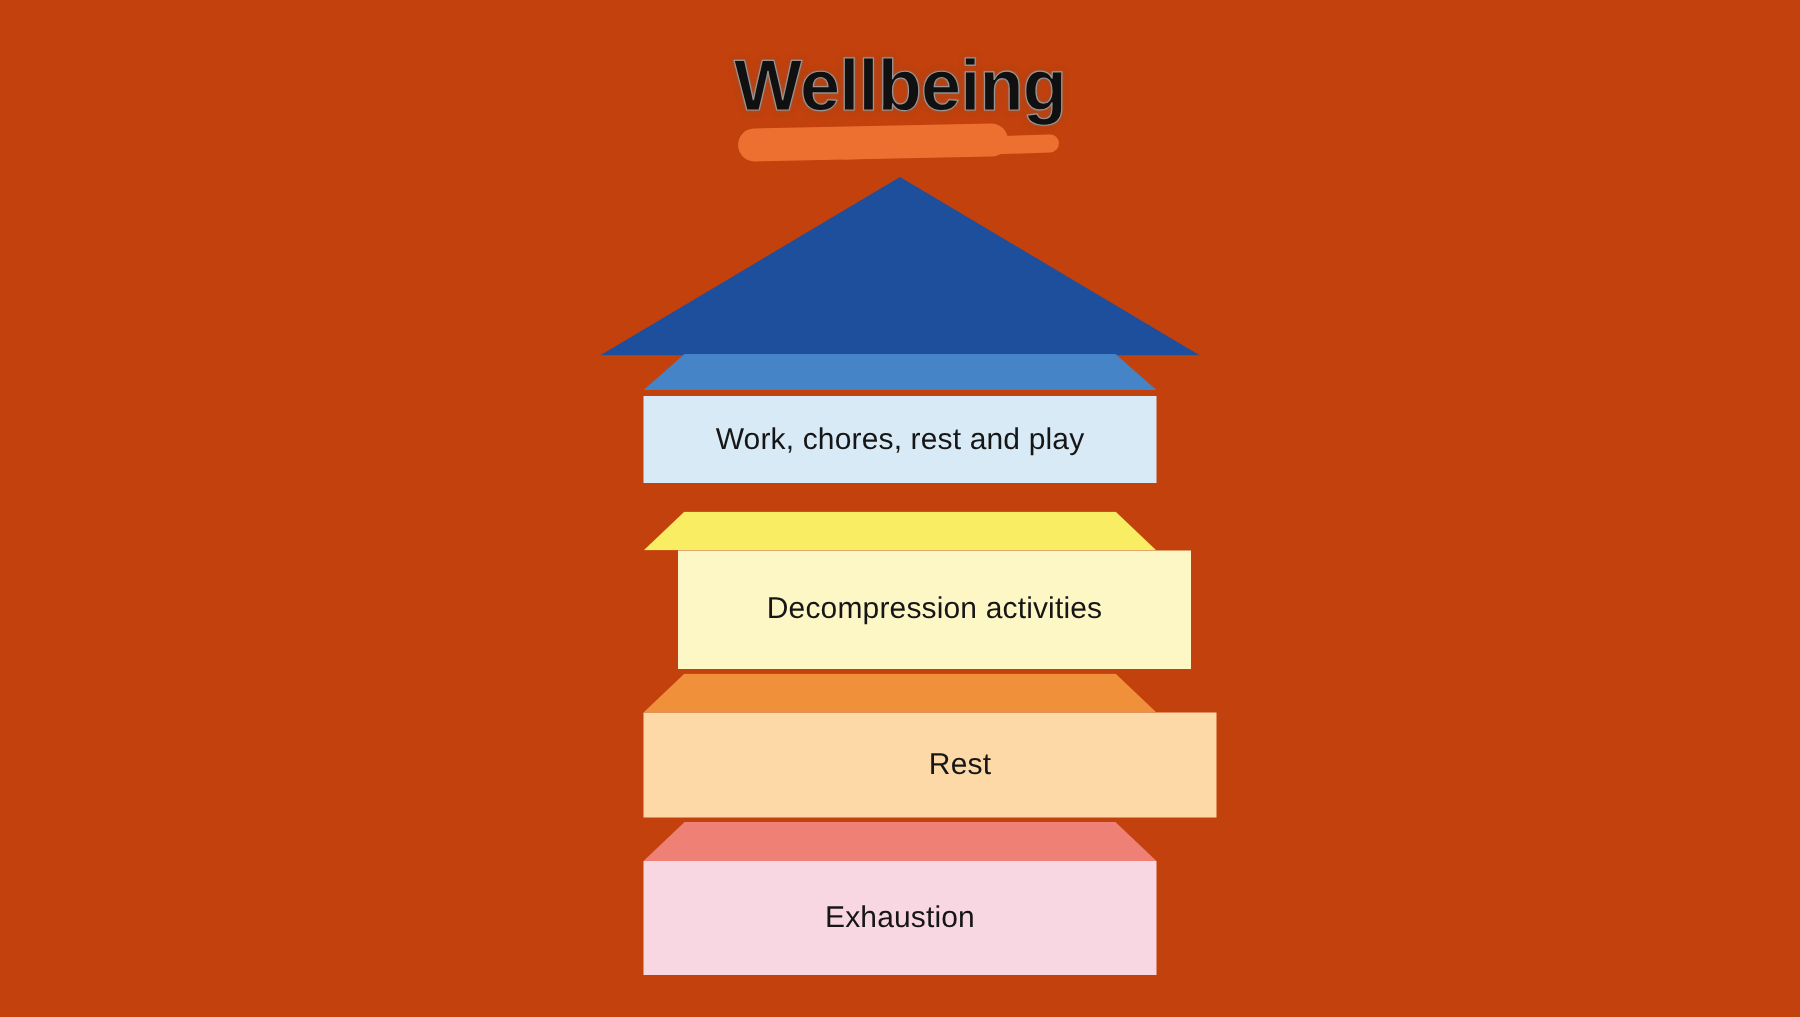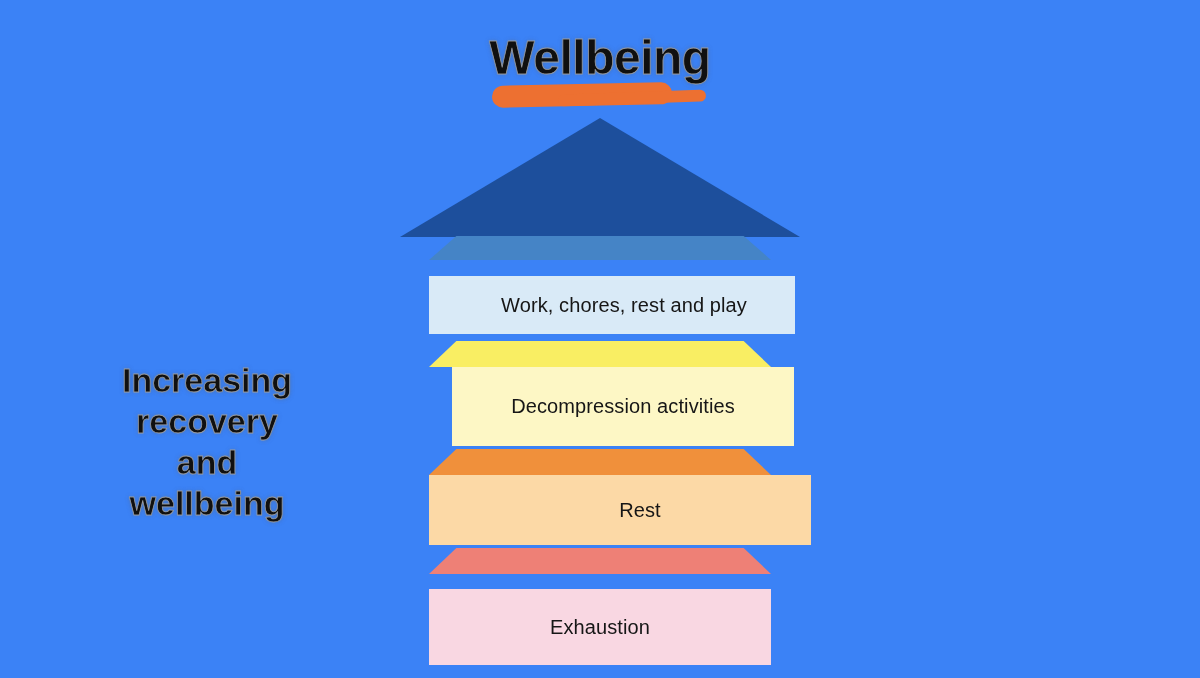--- a/index.html
+++ b/index.html
@@ -8,21 +8,21 @@
     width: 1200px;
     height: 678px;
     background: #000000;
     overflow: hidden;
     font-family: "Liberation Sans", sans-serif;
   }
   .stage {
     position: relative;
     width: 1200px;
     height: 678px;
-    background: #3b82f6;
+    background: #c2410c;
   }
   
   .halo-text {
     color: #101010;
     -webkit-text-stroke: 0.8px rgba(165,165,165,0.85);
     text-shadow: 0 0 2px rgba(140,140,140,0.55), 0 0 5px rgba(90,90,90,0.35);
   }
   .page-title {
     position: absolute;
     left: 0;
@@ -85,42 +85,38 @@
     justify-content: center;
   }
   .box-label {
     font-size: 20px;
     color: #161616;
     font-weight: 400;
     letter-spacing: 0.1px;
   }
   
   .flap-0 { top: 236px; height: 24px; }
-  .box-0  { top: 276px; height: 58px; padding-left: 24px; }
+  .box-0  { top: 264px; height: 58px; }
   .flap-1 { top: 341px; height: 26px; }
   .box-1  { top: 367px; height: 79px; }
   .flap-2 { top: 449px; height: 26px; }
   .box-2  { top: 475px; height: 70px; padding-left: 40px; }
   .flap-3 { top: 548px; height: 26px; }
-  .box-3  { top: 574px; height: 76px; margin-top: 15px; }
+  .box-3  { top: 574px; height: 76px; }
 </style>
 </head>
 <body>
 
 <div class="stage">
 
   <div class="page-title halo-text">Wellbeing</div>
 
   <div class="brush-main" style="background: rgb(237, 112, 49);"></div>
   <div class="brush-tail" style="background: rgb(237, 112, 49);"></div>
 
-  <div class="side-label halo-text">Increasing
-recovery
-and
-wellbeing</div>
 
   <div>
 
     <div class="arrow-head" style="background: rgb(29, 79, 156);"></div>
 
     <div class="flap flap-0" style="background: rgb(69, 132, 198);"></div>
     <div class="box box-0" style="background: rgb(217, 234, 247);">
       <span class="box-label">Work, chores, rest and play</span>
     </div>
 

